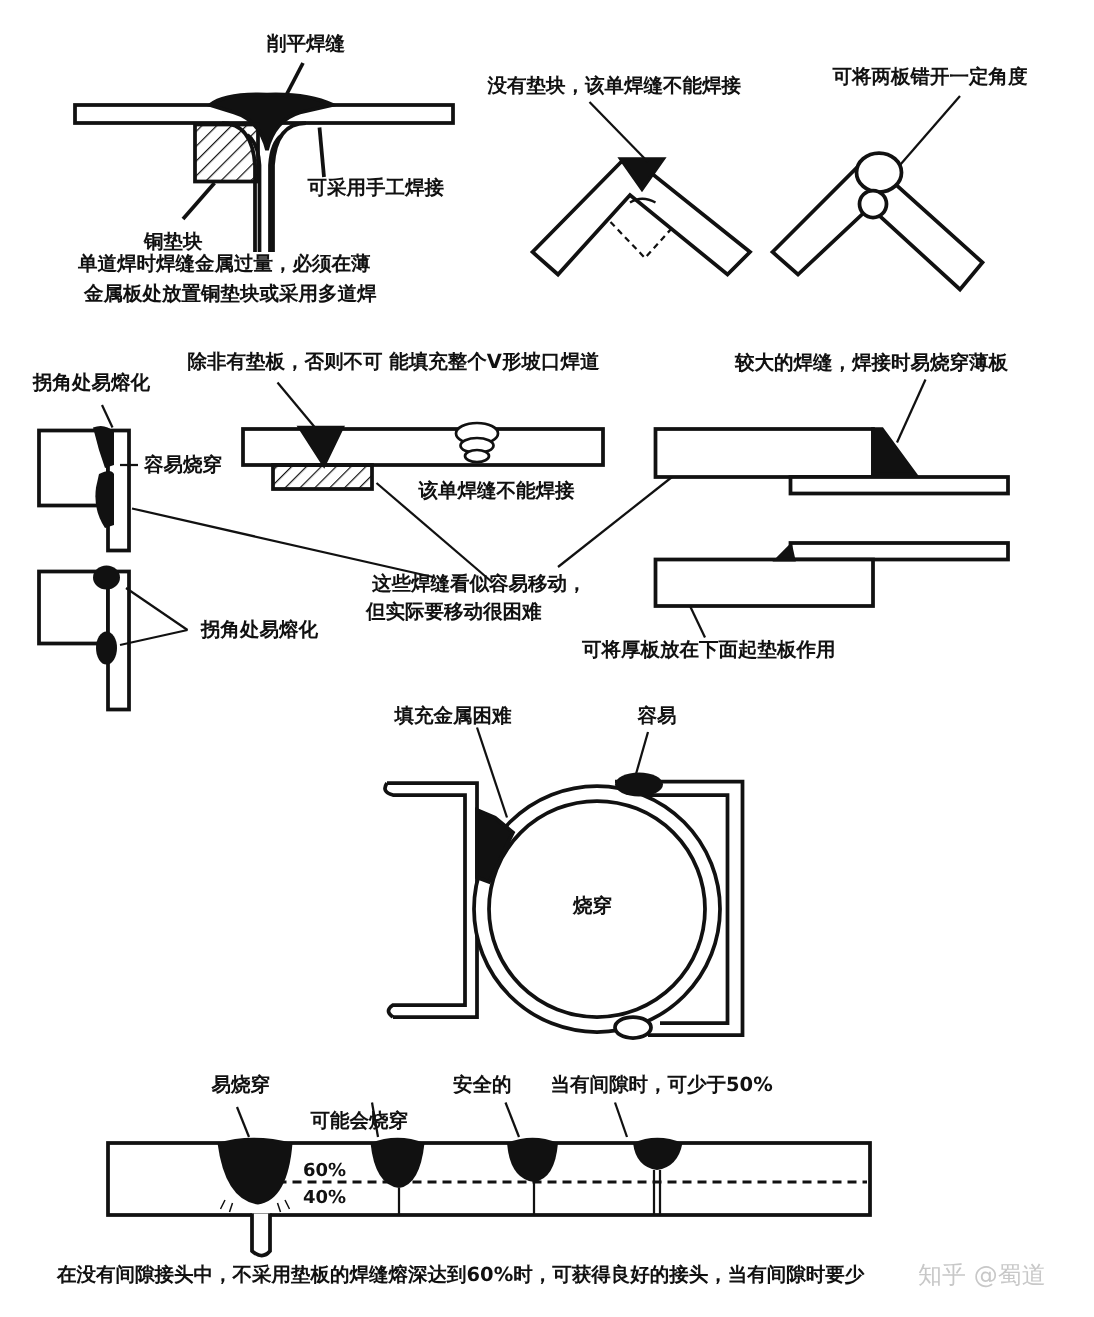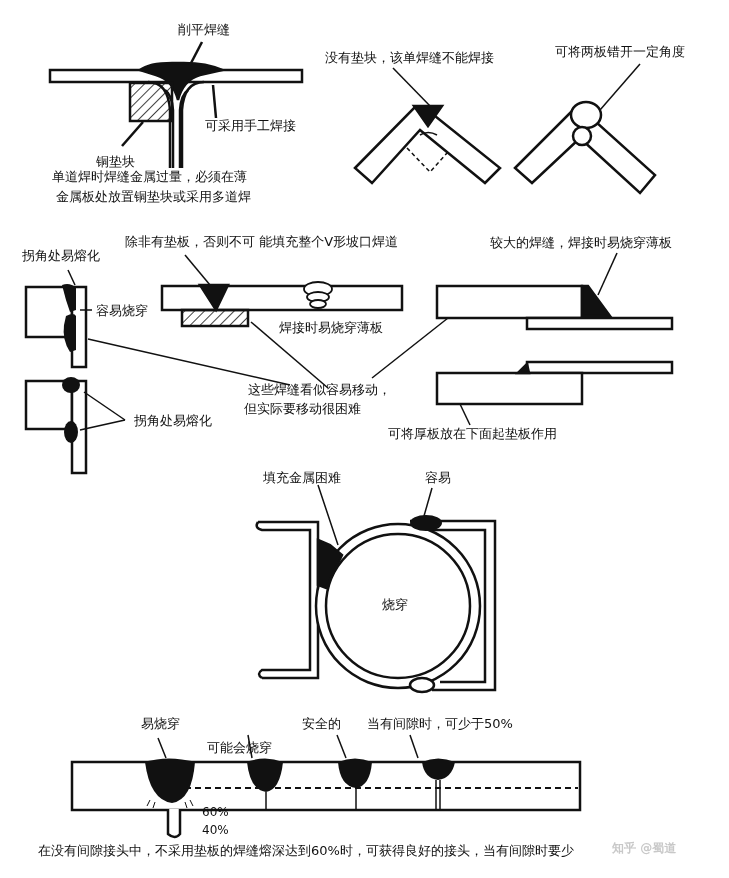--- a/index.html
+++ b/index.html
@@ -1,21 +1,21 @@
 <!DOCTYPE html>
 <html><head>
 <meta charset="utf-8">
 <style>
   html, body { margin:0; padding:0; background:#ffffff; }
   body { width:729px; height:878px; position:relative; overflow:hidden;
          font-family:"DejaVu Sans", sans-serif; color:#111; }
   svg.main { position:absolute; left:0; top:0; }
-  .lbl { position:absolute; font-size:13px; line-height:16px; white-space:nowrap; color:#111; font-weight:normal; }
-  .lbl.small { font-size:12px;margin-top:32px; }
-  .wm { position:absolute; font-size:12px; color:#c8c8c8; white-space:nowrap;font-weight:bold; }
+  .lbl { position:absolute; font-size:13px; line-height:16px; white-space:nowrap; color:#111; font-weight:bold; }
+  .lbl.small { font-size:12px; }
+  .wm { position:absolute; font-size:16px; color:#c8c8c8; white-space:nowrap; }
 </style>
 </head>
 <body>
 
 <svg class="main" width="729" height="878" viewBox="0 0 729 878" fill="none" stroke="#111" stroke-width="2.5">
   <defs>
     <pattern id="hatch" patternUnits="userSpaceOnUse" width="7" height="7" patternTransform="rotate(45)">
       <line x1="0" y1="0" x2="0" y2="7" stroke="#111" stroke-width="1.6"></line>
     </pattern>
   </defs>
@@ -129,21 +129,21 @@
 <div class="lbl" style="left:56px;top:189px">金属板处放置铜垫块或采用多道焊</div>
 
 <div class="lbl" style="left:325px;top:50px">没有垫块，该单焊缝不能焊接</div>
 <div class="lbl" style="left:555px;top:44px">可将两板错开一定角度</div>
 
 <div class="lbl" style="left:22px;top:248px">拐角处易熔化</div>
 <div class="lbl" style="left:96px;top:303px">容易烧穿</div>
 <div class="lbl" style="left:134px;top:413px">拐角处易熔化</div>
 
 <div class="lbl" style="left:125px;top:234px">除非有垫板，否则不可 能填充整个V形坡口焊道</div>
-<div class="lbl" style="left:279px;top:320px">焊接时易烧穿薄板</div>
+<div class="lbl" style="left:279px;top:320px">该单焊缝不能焊接</div>
 
 <div class="lbl" style="left:248px;top:382px">这些焊缝看似容易移动，</div>
 <div class="lbl" style="left:244px;top:401px">但实际要移动很困难</div>
 
 <div class="lbl" style="left:490px;top:235px">较大的焊缝，焊接时易烧穿薄板</div>
 <div class="lbl" style="left:388px;top:426px">可将厚板放在下面起垫板作用</div>
 
 <div class="lbl" style="left:263px;top:470px">填充金属困难</div>
 <div class="lbl" style="left:425px;top:470px">容易</div>
 <div class="lbl" style="left:382px;top:597px">烧穿</div>

